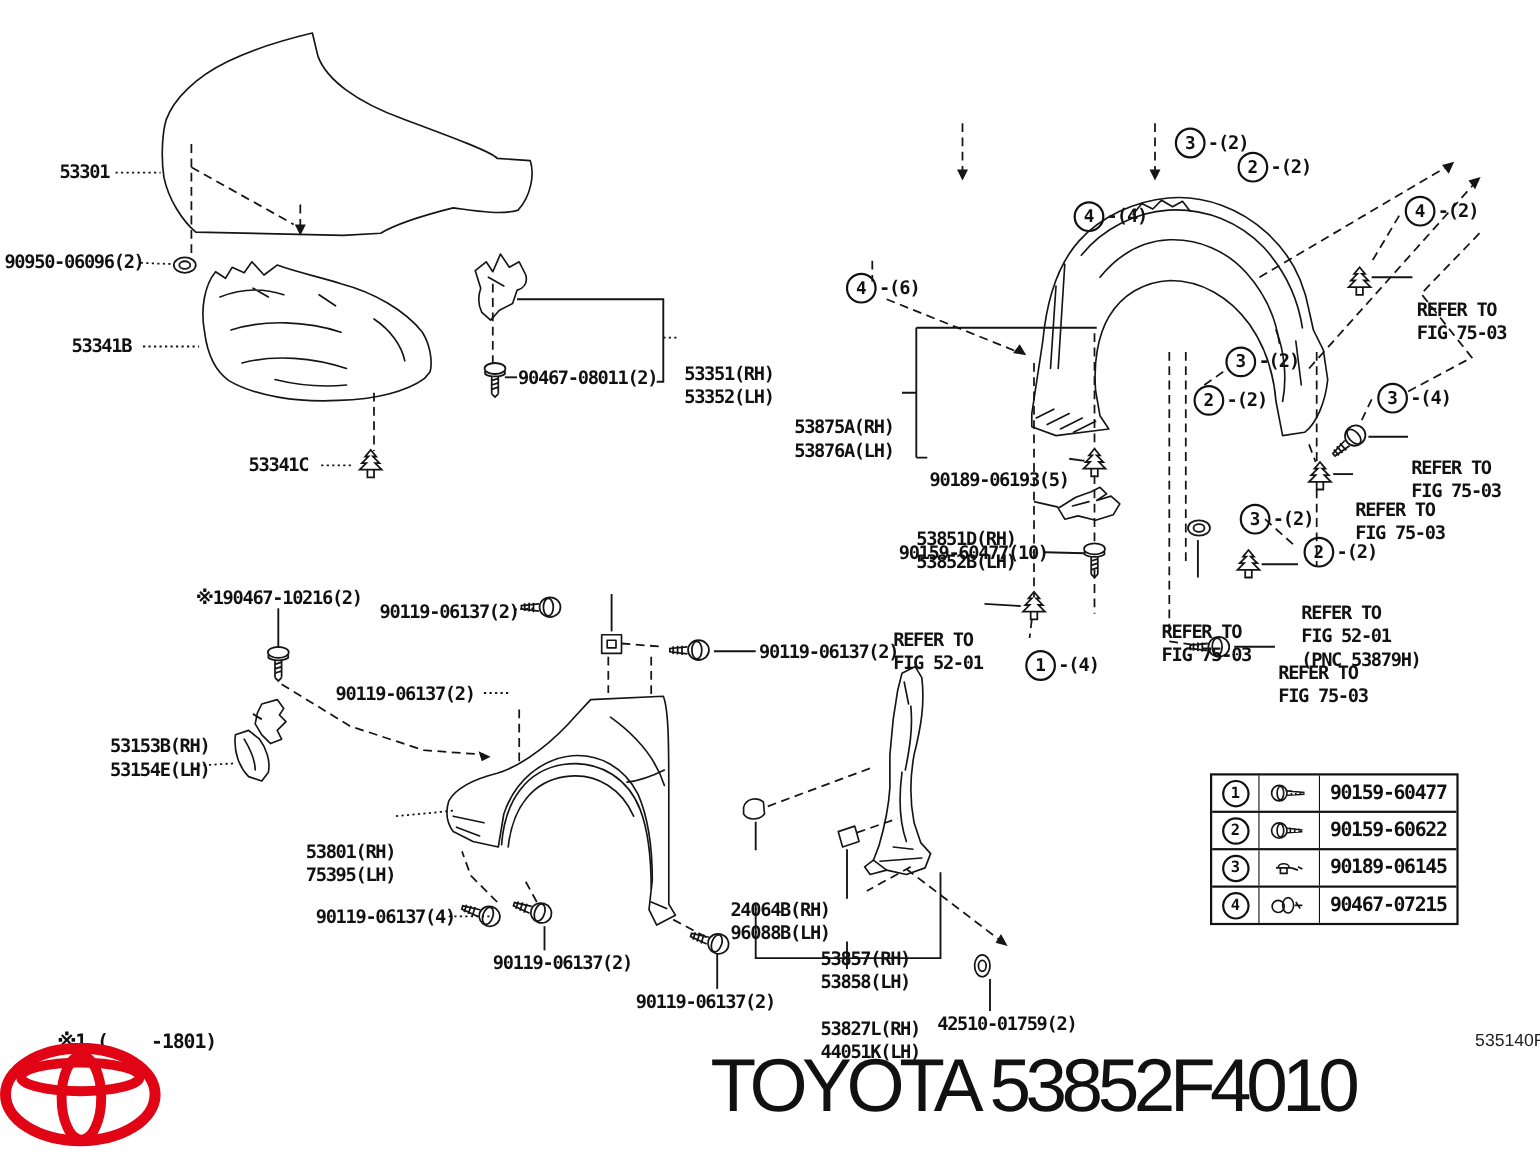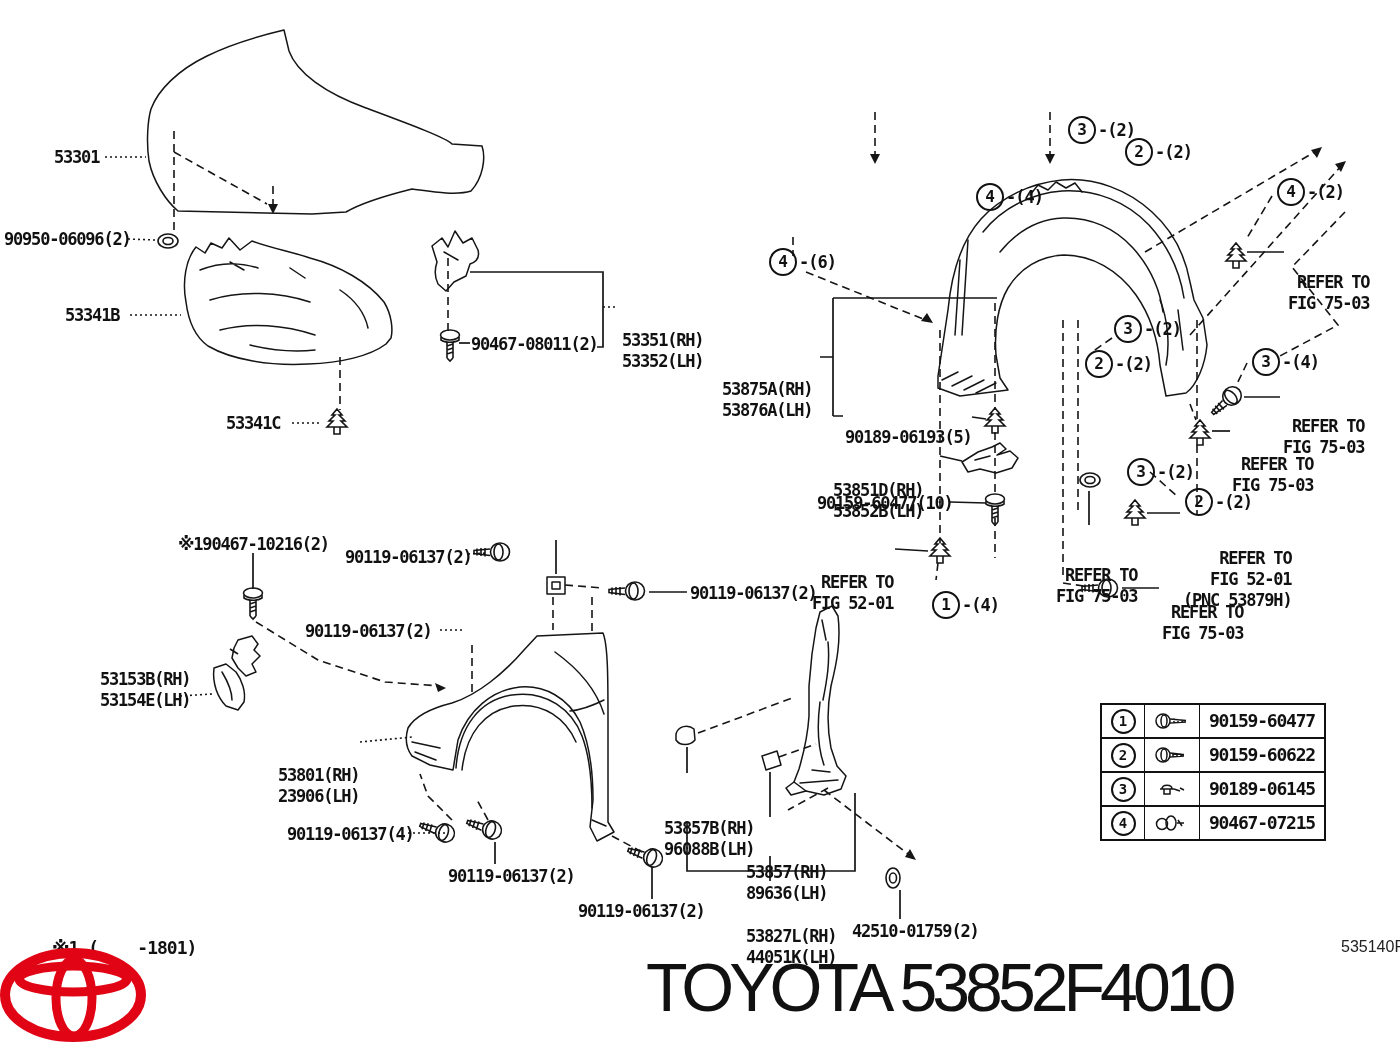--- a/index.html
+++ b/index.html
@@ -1,20 +1,20 @@
 <!DOCTYPE html>
 <html><head>
 <meta charset="utf-8">
 <style>
   html,body{margin:0;padding:0;background:#ffffff;}
   #canvas{position:relative;width:1400px;height:1050px;background:#ffffff;overflow:hidden;
           font-family:"DejaVu Sans Mono","DejaVu Sans",monospace;}
   svg.layer{position:absolute;left:0;top:0;}
   .lbl{position:absolute;font:700 17px/21px "DejaVu Sans Mono","DejaVu Sans",monospace;
-       color:#111;letter-spacing:-1.2px;white-space:pre;text-align:right;}
+       color:#111;letter-spacing:-1.2px;white-space:pre;}
   .callout{position:absolute;display:flex;align-items:center;color:#111;}
   .cnum{display:inline-block;width:24px;height:24px;border:2.2px solid #111;border-radius:50%;
         font:700 16px/24px "DejaVu Sans Mono","DejaVu Sans",monospace;text-align:center;letter-spacing:0;}
   .cqty{font:700 17px/24px "DejaVu Sans Mono","DejaVu Sans",monospace;letter-spacing:-1px;margin-left:2px;}
   
   #ftable{position:absolute;left:1100px;top:703px;width:222px;border:2.5px solid #111;}
   .frow{display:flex;height:32px;border-bottom:2.5px solid #111;align-items:stretch;}
   .frow:last-child{border-bottom:none;}
   .fc-num{width:42px;border-right:1.5px solid #111;display:flex;align-items:center;justify-content:center;}
   .fc-icon{width:54px;border-right:1.5px solid #111;display:flex;align-items:center;justify-content:center;}
@@ -280,33 +280,33 @@
   <div class="lbl" style="left:817px;top:493px">90159-60477(10)</div>
 
   <div class="lbl" style="left:178px;top:534px">※190467-10216(2)</div>
   <div class="lbl" style="left:345px;top:547px">90119-06137(2)</div>
   <div class="lbl" style="left:305px;top:621px">90119-06137(2)</div>
 
   <div class="lbl" style="left:100px;top:627px">
     <div>53153B(RH)</div><div>53154E(LH)</div>
   </div>
   <div class="lbl" style="left:278px;top:723px">
-    <div>53801(RH)</div><div>23906(LH)</div>
+    <div>53801(RH)</div><div>75395(LH)</div>
   </div>
 
   <div class="lbl" style="left:690px;top:583px">90119-06137(2)</div>
   <div class="lbl" style="left:287px;top:824px">90119-06137(4)</div>
   <div class="lbl" style="left:448px;top:866px">90119-06137(2)</div>
   <div class="lbl" style="left:578px;top:901px">90119-06137(2)</div>
 
   <div class="lbl" style="left:664px;top:776px">
-    <div>53857B(RH)</div><div>96088B(LH)</div>
+    <div>24064B(RH)</div><div>96088B(LH)</div>
   </div>
   <div class="lbl" style="left:746px;top:820px">
-    <div>53857(RH)</div><div>89636(LH)</div>
+    <div>53857(RH)</div><div>53858(LH)</div>
   </div>
   <div class="lbl" style="left:746px;top:884px">
     <div>53827L(RH)</div><div>44051K(LH)</div>
   </div>
   <div class="lbl" style="left:852px;top:921px">42510-01759(2)</div>
 
   <div class="lbl" style="left:1288px;top:230px">
     <div>REFER TO</div><div>FIG 75-03</div>
   </div>
   <div class="lbl" style="left:1283px;top:374px">

